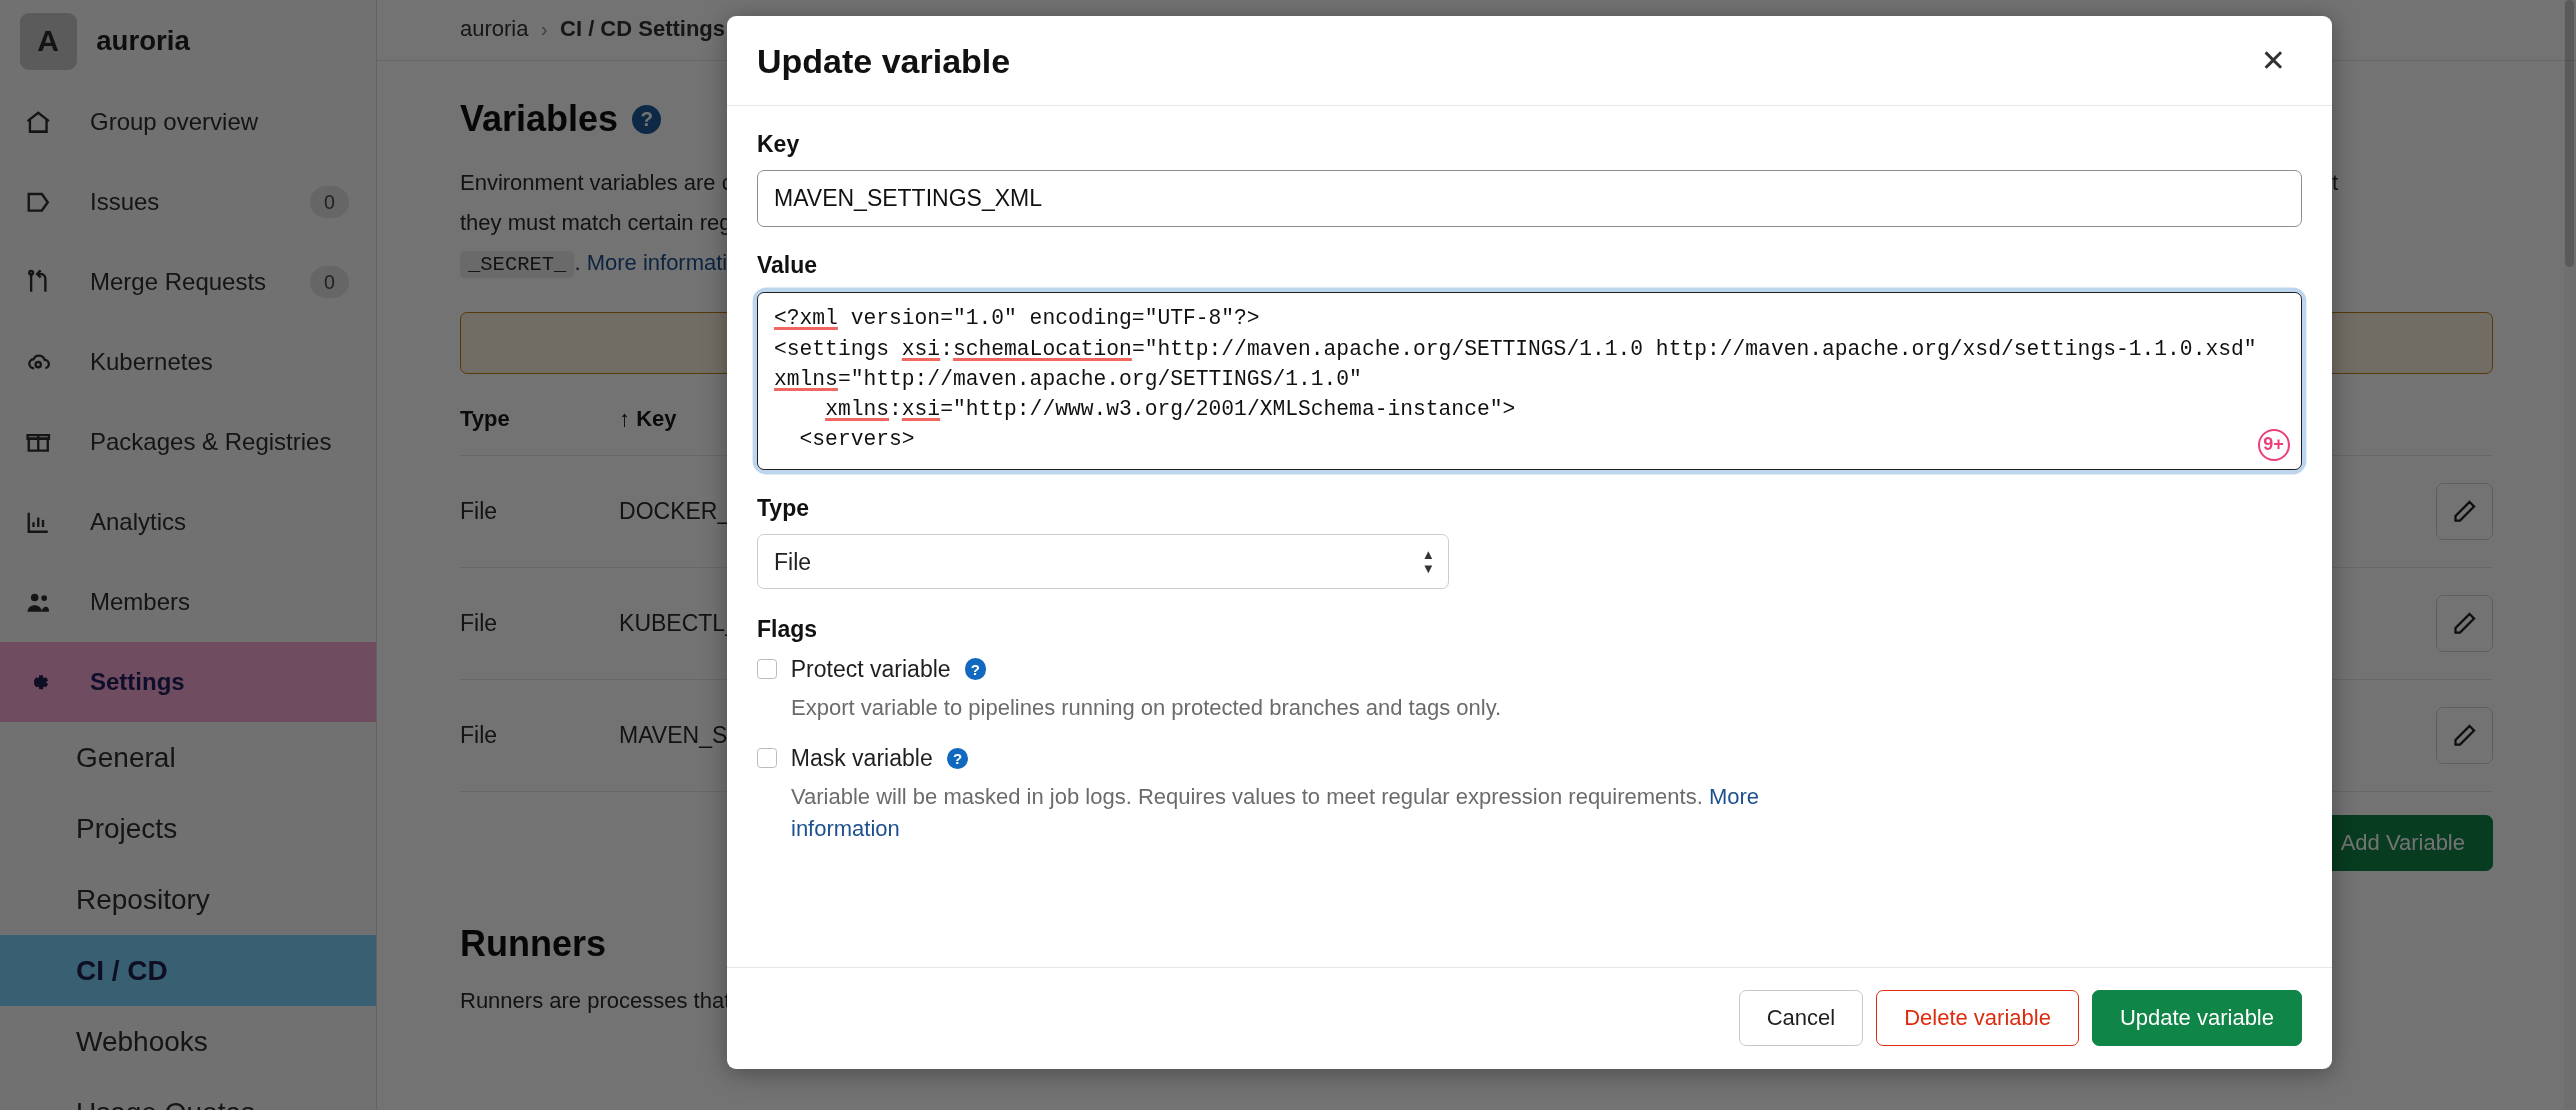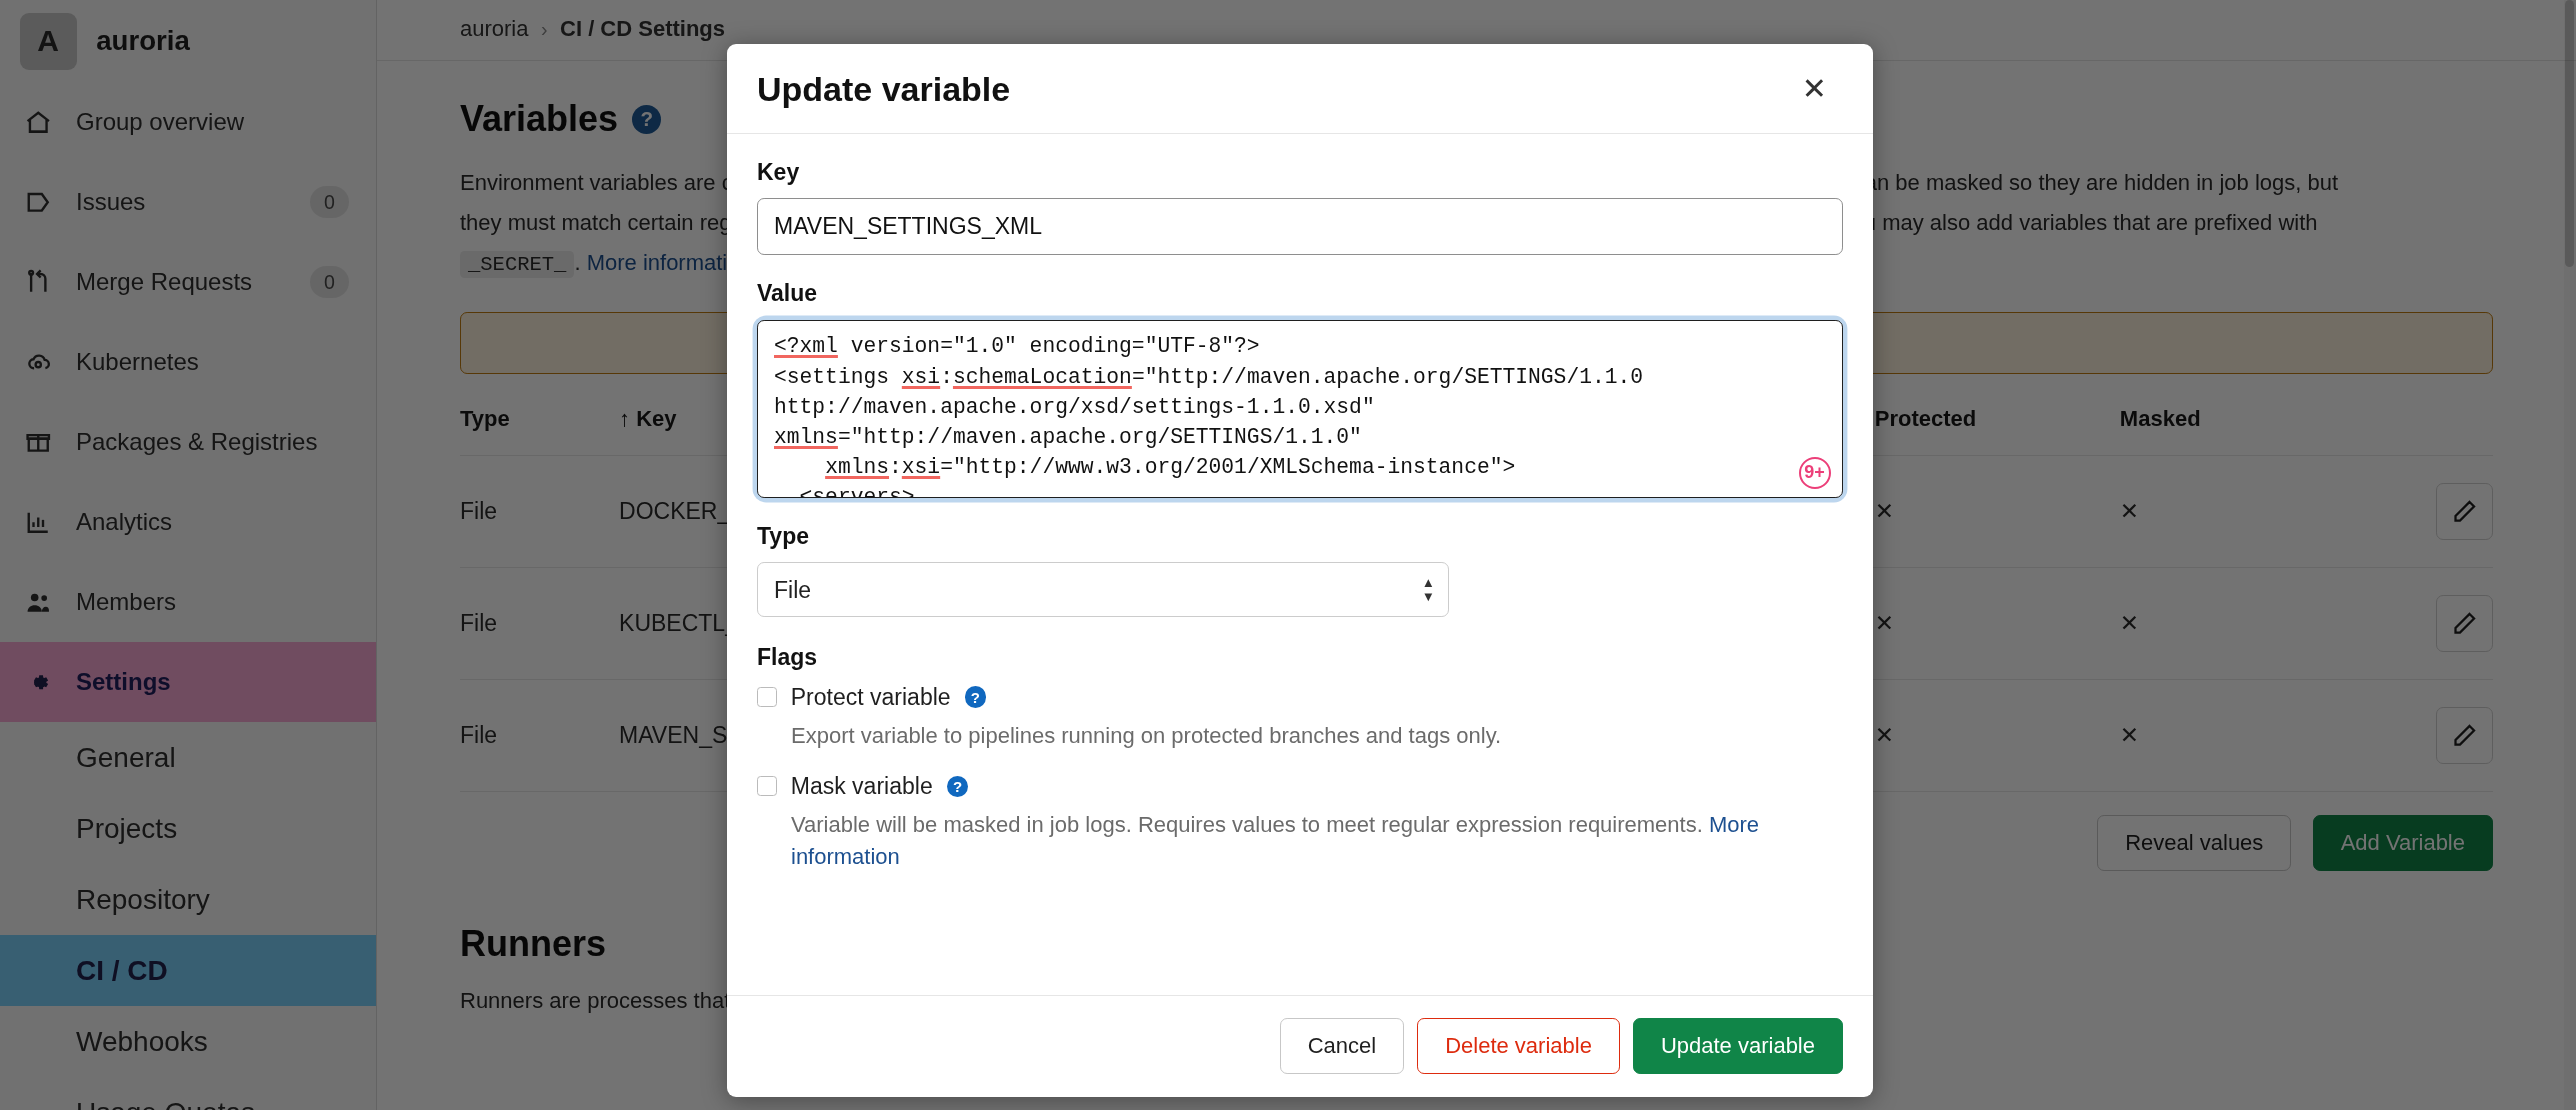--- a/index.html
+++ b/index.html
@@ -39,21 +39,21 @@
     color: #2b2b2b;
     font-size: 30px; font-weight: bold;
     display: flex; align-items: center; justify-content: center;
   }
   .group-name { font-size: 27.6px; font-weight: bold; color: #1f1f1f; }
 
   .nav-item {
     display: flex; align-items: center;
     height: 80px;
     padding: 0 27px 0 23px;
-    gap: 23px;
+    gap: 37px;
     font-size: 24px;
     color: #303030;
   }
   .nav-item.active { color: #1f1f5e; font-weight: bold; background: #f9a8d4; }
   .nav-item .ico { width: 30px; height: 30px; display: flex; align-items: center; justify-content: center; flex: 0 0 30px; }
   .nav-item .ico svg { width: 28.5px; height: 28.5px; }
   .nav-label { flex: 1 1 auto; }
   .nav-badge {
     background: #e3e3e3; color: #4a4a4a;
     border-radius: 19.6px; padding: 4.4px 14.2px;
@@ -172,22 +172,22 @@
   }
   .page-scrollbar .thumb {
     position: absolute; top: 0; left: 1.8px;
     width: 9px; height: 267px;
     background: rgba(0,0,0,0.18); border-radius: 5.3px;
   }
 
   
   .modal {
     position: absolute;
-    left: 727px; top: 44px;
-    width: 1146px; height: 1053px;
+    left: 727px; top: 16px;
+    width: 1605px; height: 1053px;
     background: #fff;
     border-radius: 9px;
     box-shadow: 0 3.6px 25px rgba(0,0,0,0.35);
     z-index: 100;
     display: flex; flex-direction: column;
   }
   .modal-header {
     display: flex; align-items: center; justify-content: space-between;
     padding: 25px 37px 23px 30px;
     border-bottom: 0.9px solid #e6e6e6;

